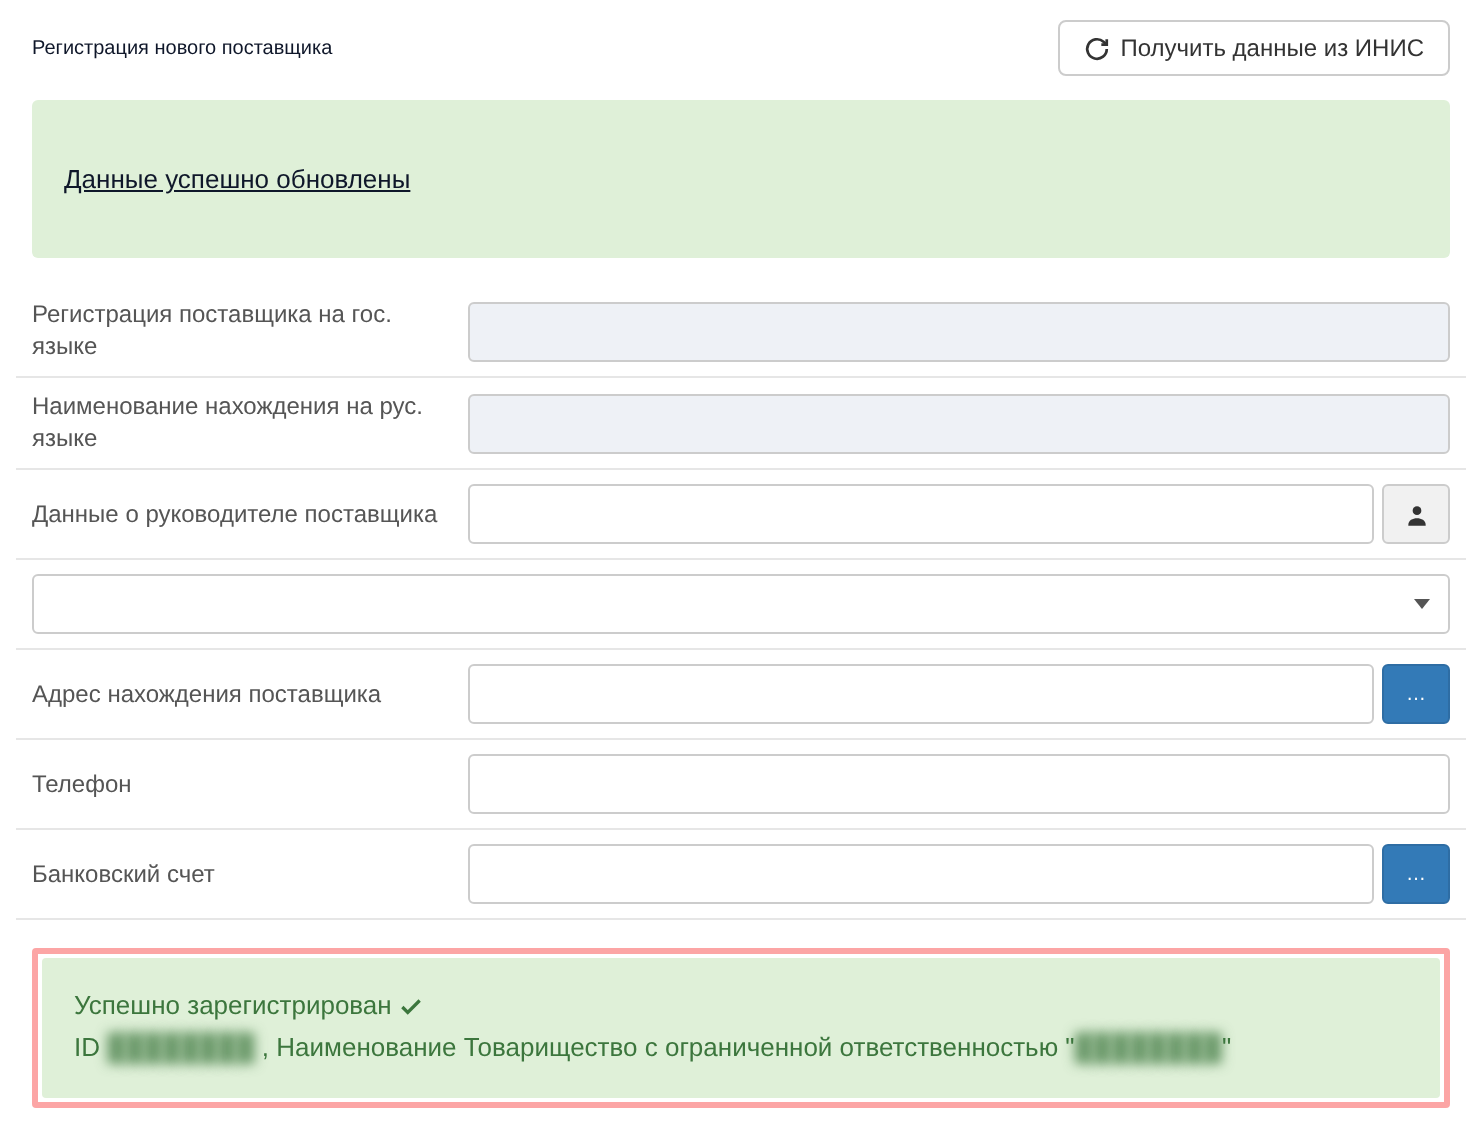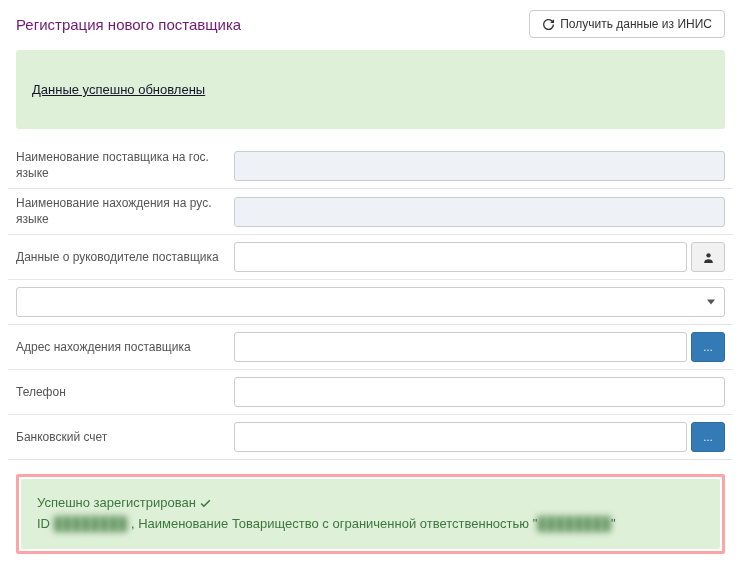--- a/index.html
+++ b/index.html
@@ -13,22 +13,22 @@
     .container {
       padding: 0 8px;
     }
     .header-row {
       display: flex;
       justify-content: space-between;
       align-items: center;
       padding: 10px 8px 12px 8px;
     }
     .page-title {
-      font-size: 15px;
-      color: #701a75;
+      font-size: 10px;
+      color: #0f172a;
       font-weight: normal;
     }
     .btn {
       display: inline-flex;
       align-items: center;
       gap: 5px;
       padding: 6px 12px;
       border: 1px solid #ccc;
       border-radius: 4px;
       background: #fff;
@@ -159,21 +159,21 @@
         <path d="M21 12a9 9 0 1 1-3-6.7L21 8"></path>
           <path d="M21 3v5h-5"></path>
       </svg>
       <span>Получить данные из ИНИС</span>
     </button>
   </div>
 
   <div class="alert-success">Данные успешно обновлены</div>
 
   <div class="form-row">
-    <div class="form-label">Наименование поставщика на гос. языке</div>
+    <div class="form-label">Регистрация поставщика на гос. языке</div>
     <div class="input-wrap">
       <input class="form-control readonly blur" value="" style="">
     </div>
   </div>
 
   <div class="form-row">
     <div class="form-label">Наименование нахождения на рус. языке</div>
     <div class="input-wrap">
       <input class="form-control readonly blur" value="" style="">
     </div>

